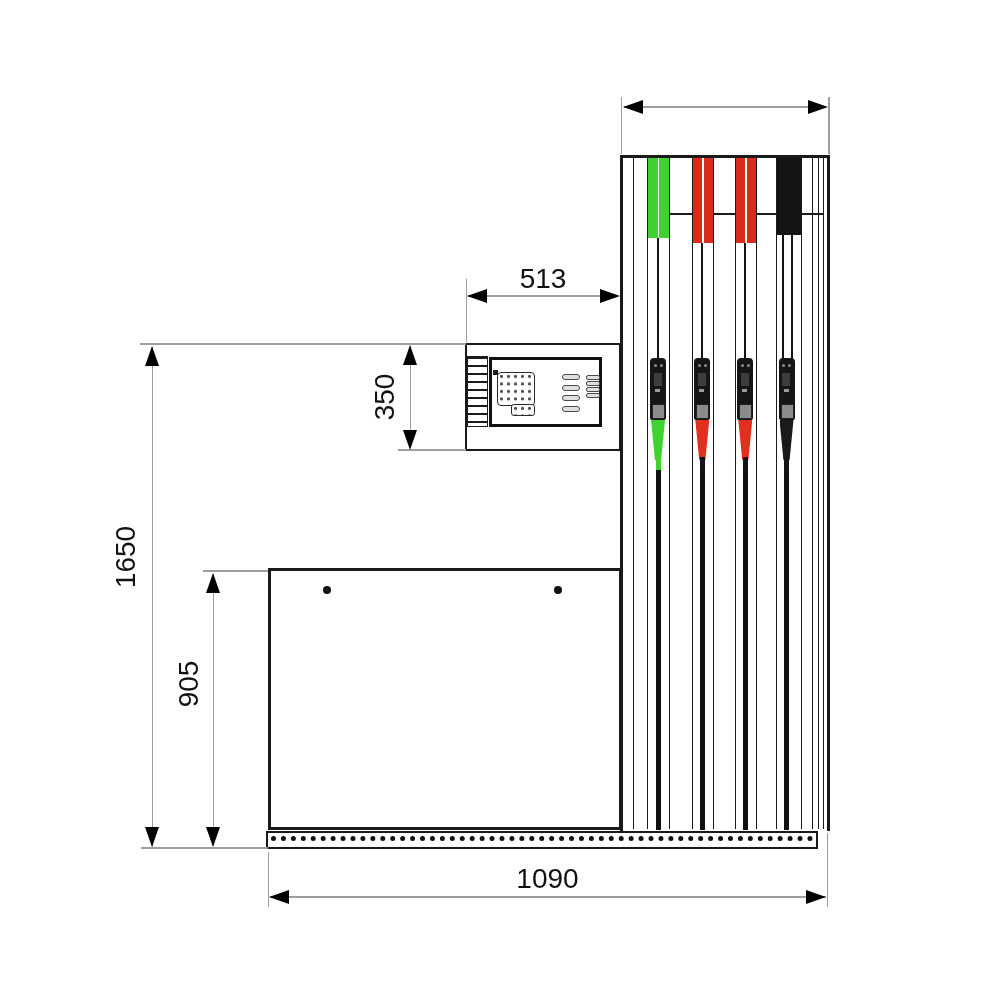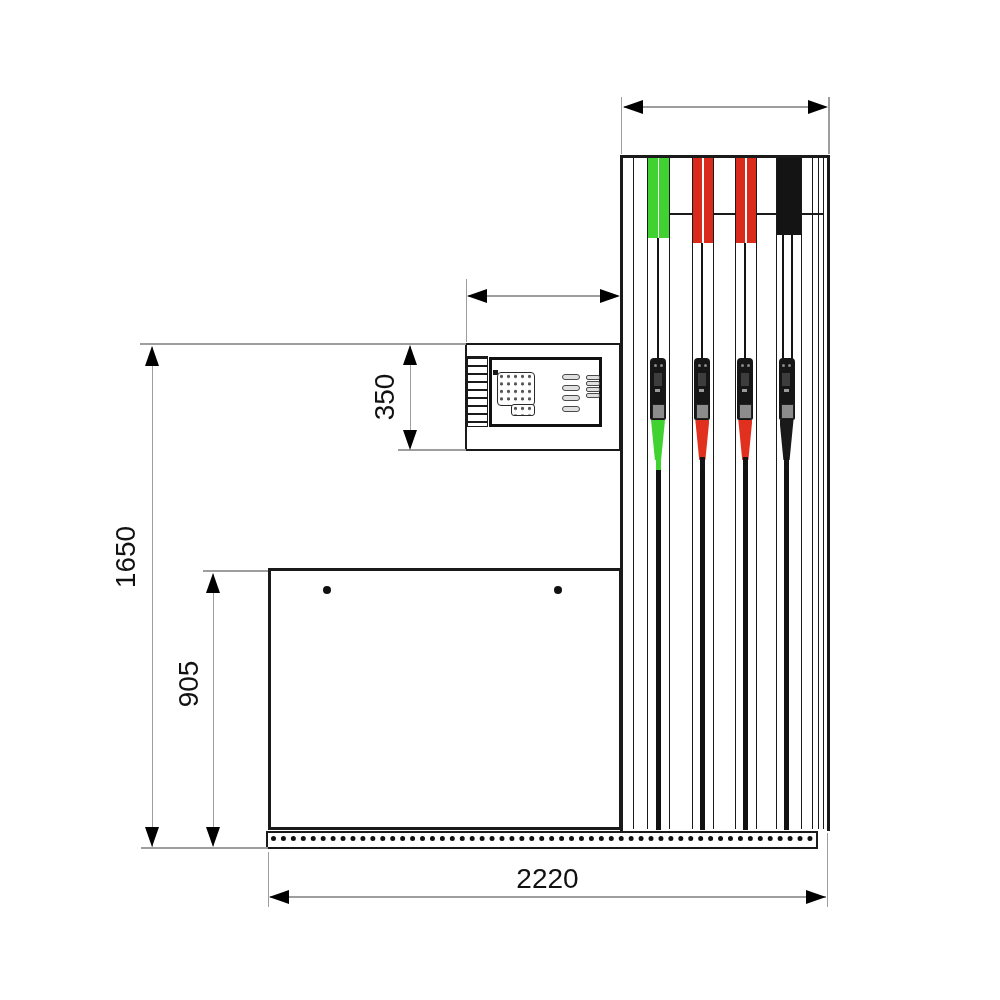--- a/index.html
+++ b/index.html
@@ -166,20 +166,21 @@
   <div class="vl" style="left:620.5px; top:97px; height:57px;"></div>
   <div class="vl" style="left:828px; top:97px; height:57px;"></div>
   <div class="hl" style="left:624px; top:106px; width:202px;"></div>
   <div class="ar l" style="left:623px; top:100px;"></div>
   <div class="ar r" style="left:808px; top:100px;"></div>
 
   <div class="vl" style="left:465.5px; top:279px; height:63px;"></div>
   <div class="hl" style="left:468px; top:295px; width:150px;"></div>
   <div class="ar l" style="left:467px; top:289px;"></div>
   <div class="ar r" style="left:600px; top:289px;"></div>
+  <div class="dimtext" style="left:466px; top:264px; width:154px;">513</div>
 
   <div class="hl" style="left:140px; top:343px; width:326px;"></div>
   <div class="hl" style="left:398px; top:449px; width:68px;"></div>
   <div class="vl" style="left:409.5px; top:346px; height:102px;"></div>
   <div class="ar u" style="left:403px; top:345px;"></div>
   <div class="ar d" style="left:403px; top:430px;"></div>
   <div class="dimtext rot" style="left:340px; top:382px; width:90px;">350</div>
 
   <div class="vl" style="left:151.5px; top:347px; height:500px;"></div>
   <div class="ar u" style="left:145px; top:346px;"></div>
@@ -192,15 +193,15 @@
   <div class="ar d" style="left:206px; top:827px;"></div>
   <div class="dimtext rot" style="left:134px; top:669px; width:110px;">905</div>
 
   <div class="hl" style="left:141px; top:847px; width:127px;"></div>
 
   <div class="vl" style="left:267.5px; top:852px; height:55px;"></div>
   <div class="vl" style="left:826.5px; top:833px; height:74px;"></div>
   <div class="hl" style="left:270px; top:896px; width:556px;"></div>
   <div class="ar l" style="left:269px; top:890px;"></div>
   <div class="ar r" style="left:806px; top:890px;"></div>
-  <div class="dimtext" style="left:269px; top:864px; width:557px;">2220</div>
+  <div class="dimtext" style="left:269px; top:864px; width:557px;">1090</div>
 
 </div>
 
 </body></html>

